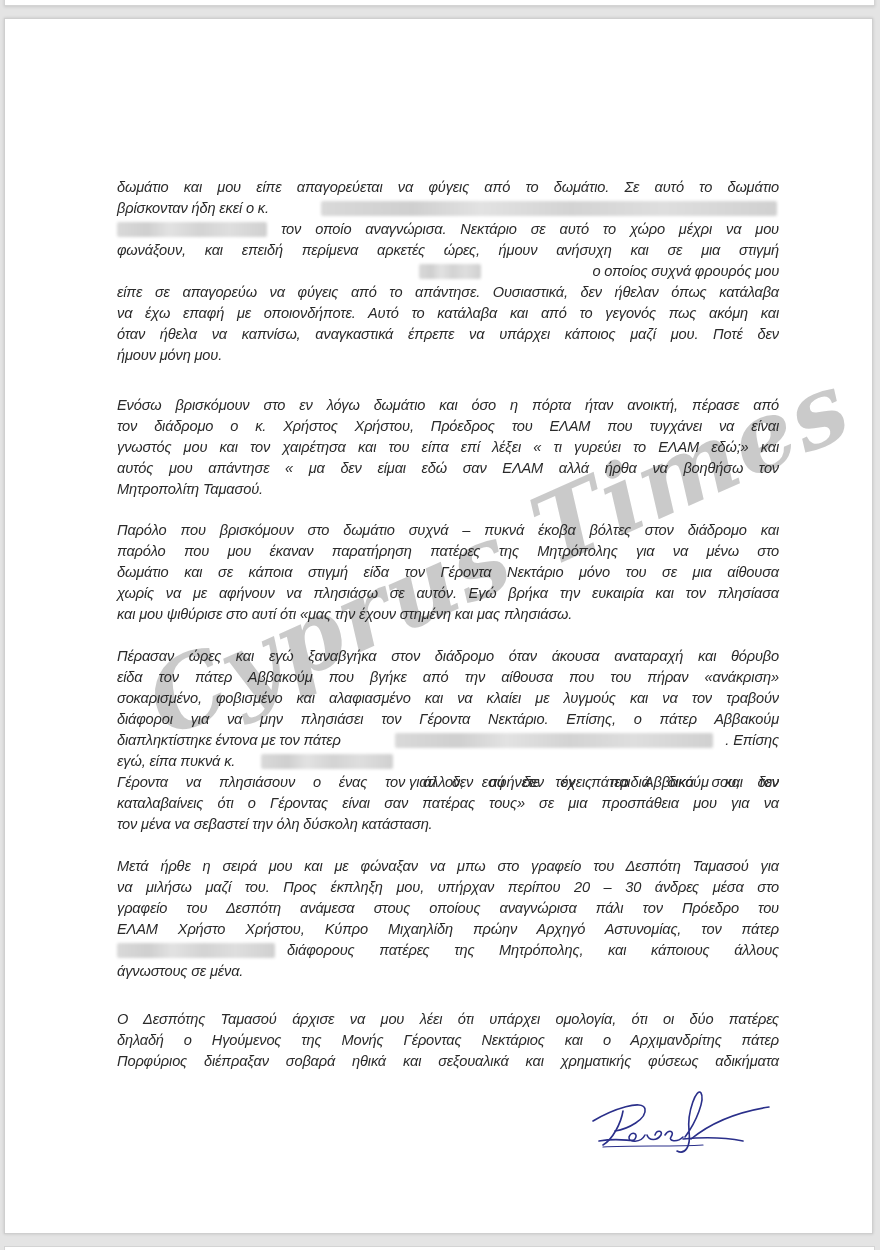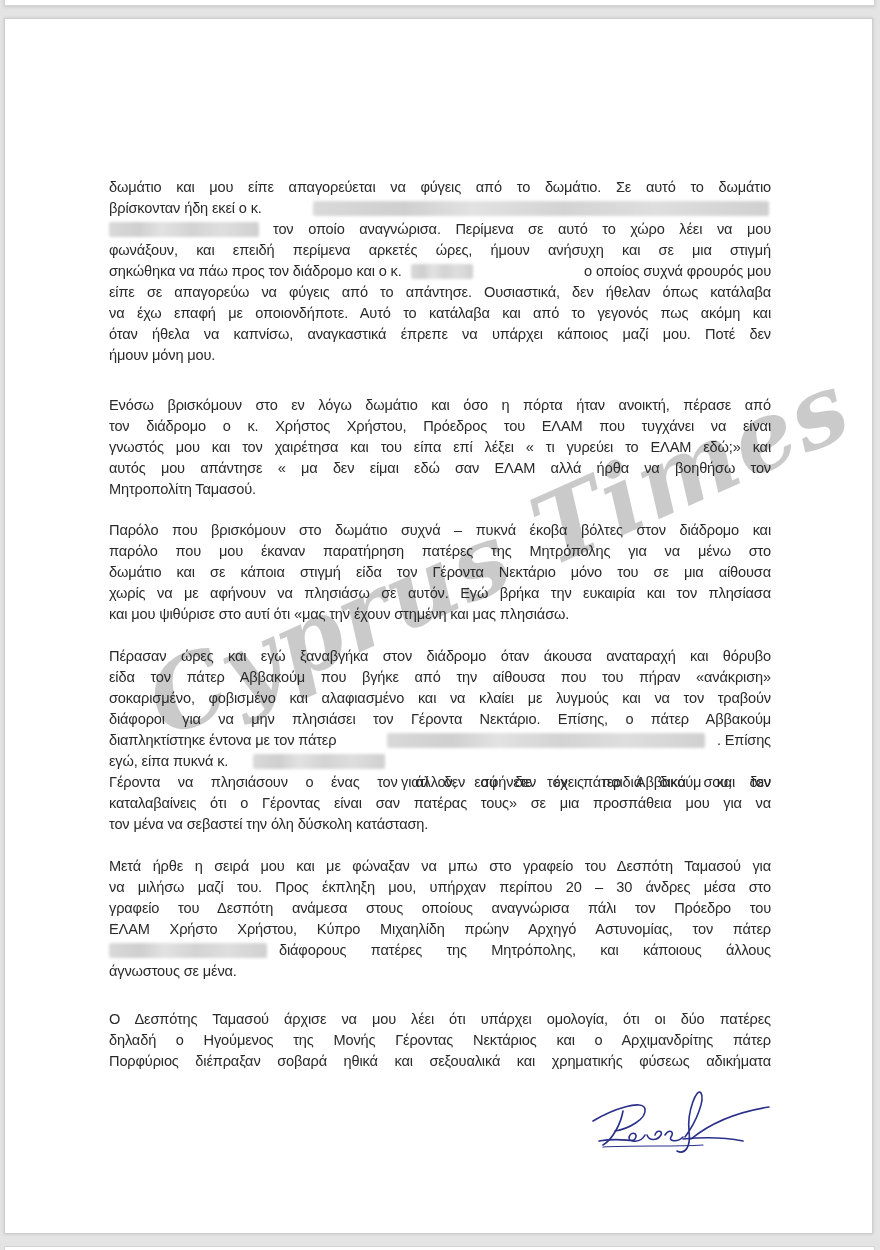--- a/index.html
+++ b/index.html
@@ -19,22 +19,22 @@
   .page {
     position:absolute; left:4px; top:18px; width:867px; height:1214px;
     background:#fff; border:1px solid #cfcfcf;
     box-shadow:0 0 3px rgba(0,0,0,0.15);
   }
   .text {
     position:absolute; left:104px; top:0; width:662px;
     color:#2a2a2a; font-size:14.6px; letter-spacing:-0.15px;
   }
   .line {
-    position:absolute; left:0; width:662px; height:21px; line-height:21px;
-    white-space:nowrap; text-align:justify; text-align-last:justify;
+    position:absolute; left:8px; width:662px; height:21px; line-height:21px;
+    white-space:nowrap; text-align:justify; text-align-last:justify;font-style:italic;
   }
   .line.last { text-align-last:left; }
   .redact {
     display:inline-block; height:15px; vertical-align:-2px;
     background:linear-gradient(90deg,#d9d9d9 0%,#cfcfcf 20%,#e2e2e2 35%,#d3d3d3 55%,#dedede 75%,#d0d0d0 100%);
     filter:blur(1.5px); border-radius:2px;
   }
   .watermark {
     position:absolute; left:130px; top:500px; width:640px; height:160px;
     transform:rotate(-24deg); transform-origin:center;
@@ -55,25 +55,24 @@
 
   <div class="text">
 
     <div class="line" style="top:158px">δωμάτιο  και μου είπε απαγορεύεται να φύγεις από το δωμάτιο. Σε αυτό το δωμάτιο</div>
     <div class="line last" style="top:179px">
       <span>βρίσκονταν ήδη εκεί ο κ.</span>
       <span class="redact" style="position:absolute;left:204px;width:456px;top:3px"></span>
     </div>
     <div class="line last" style="top:200px">
       <span class="redact" style="position:absolute;left:0;width:150px;top:3px"></span>
-      <span style="position:absolute;left:164px;width:498px;text-align:justify;text-align-last:justify;display:block">τον οποίο αναγνώρισα. Περίμενα σε αυτό το χώρο λέει να μου</span>
+      <span style="position:absolute;left:164px;width:498px;text-align:justify;text-align-last:justify;display:block">τον οποίο αναγνώρισα. Νεκτάριο σε αυτό το χώρο μέχρι να μου</span>
     </div>
     <div class="line" style="top:221px">φωνάξουν, και επειδή περίμενα αρκετές ώρες, ήμουν ανήσυχη και σε μια στιγμή</div>
     <div class="line last" style="top:242px">
-      <span>σηκώθηκα να πάω προς τον διάδρομο και ο κ.</span>
       <span class="redact" style="position:absolute;left:302px;width:62px;top:3px"></span>
       <span style="position:absolute;right:0">ο οποίος συχνά φρουρός μου</span>
     </div>
     <div class="line" style="top:263px">είπε σε απαγορεύω να φύγεις από το απάντησε. Ουσιαστικά, δεν ήθελαν όπως κατάλαβα</div>
     <div class="line" style="top:284px">να έχω επαφή με οποιονδήποτε. Αυτό το κατάλαβα και από το γεγονός πως ακόμη και</div>
     <div class="line" style="top:305px">όταν ήθελα να καπνίσω, αναγκαστικά έπρεπε να υπάρχει κάποιος μαζί μου. Ποτέ δεν</div>
     <div class="line last" style="top:326px">ήμουν μόνη μου.</div>
 
     <div class="line" style="top:376px">Ενόσω βρισκόμουν στο εν λόγω δωμάτιο και όσο η πόρτα ήταν ανοικτή, πέρασε από</div>
     <div class="line" style="top:397px">τον διάδρομο ο κ. Χρήστος Χρήστου, Πρόεδρος του ΕΛΑΜ που τυγχάνει να είναι</div>

